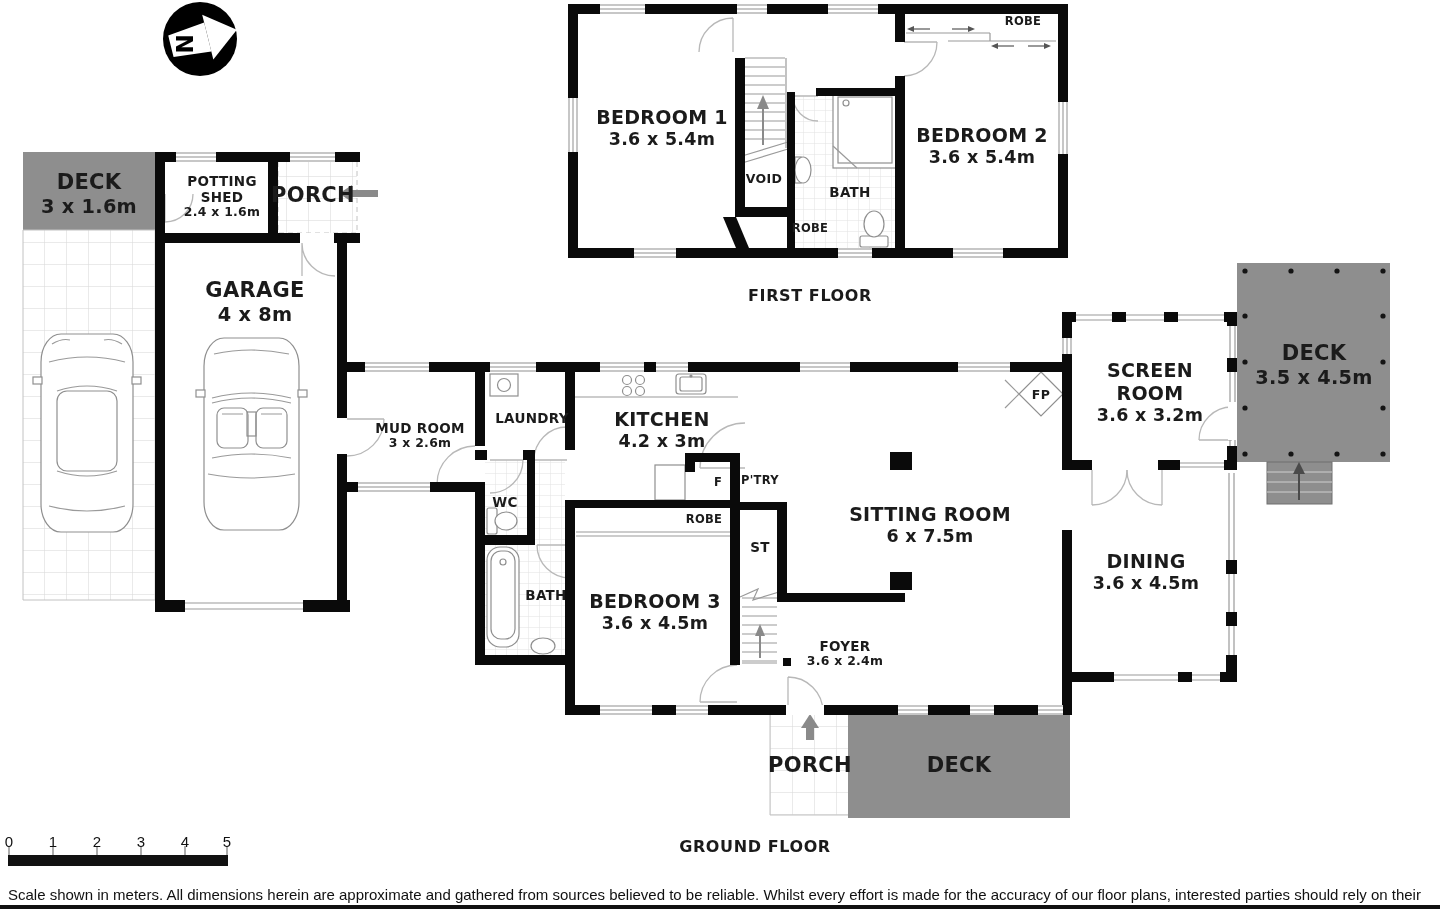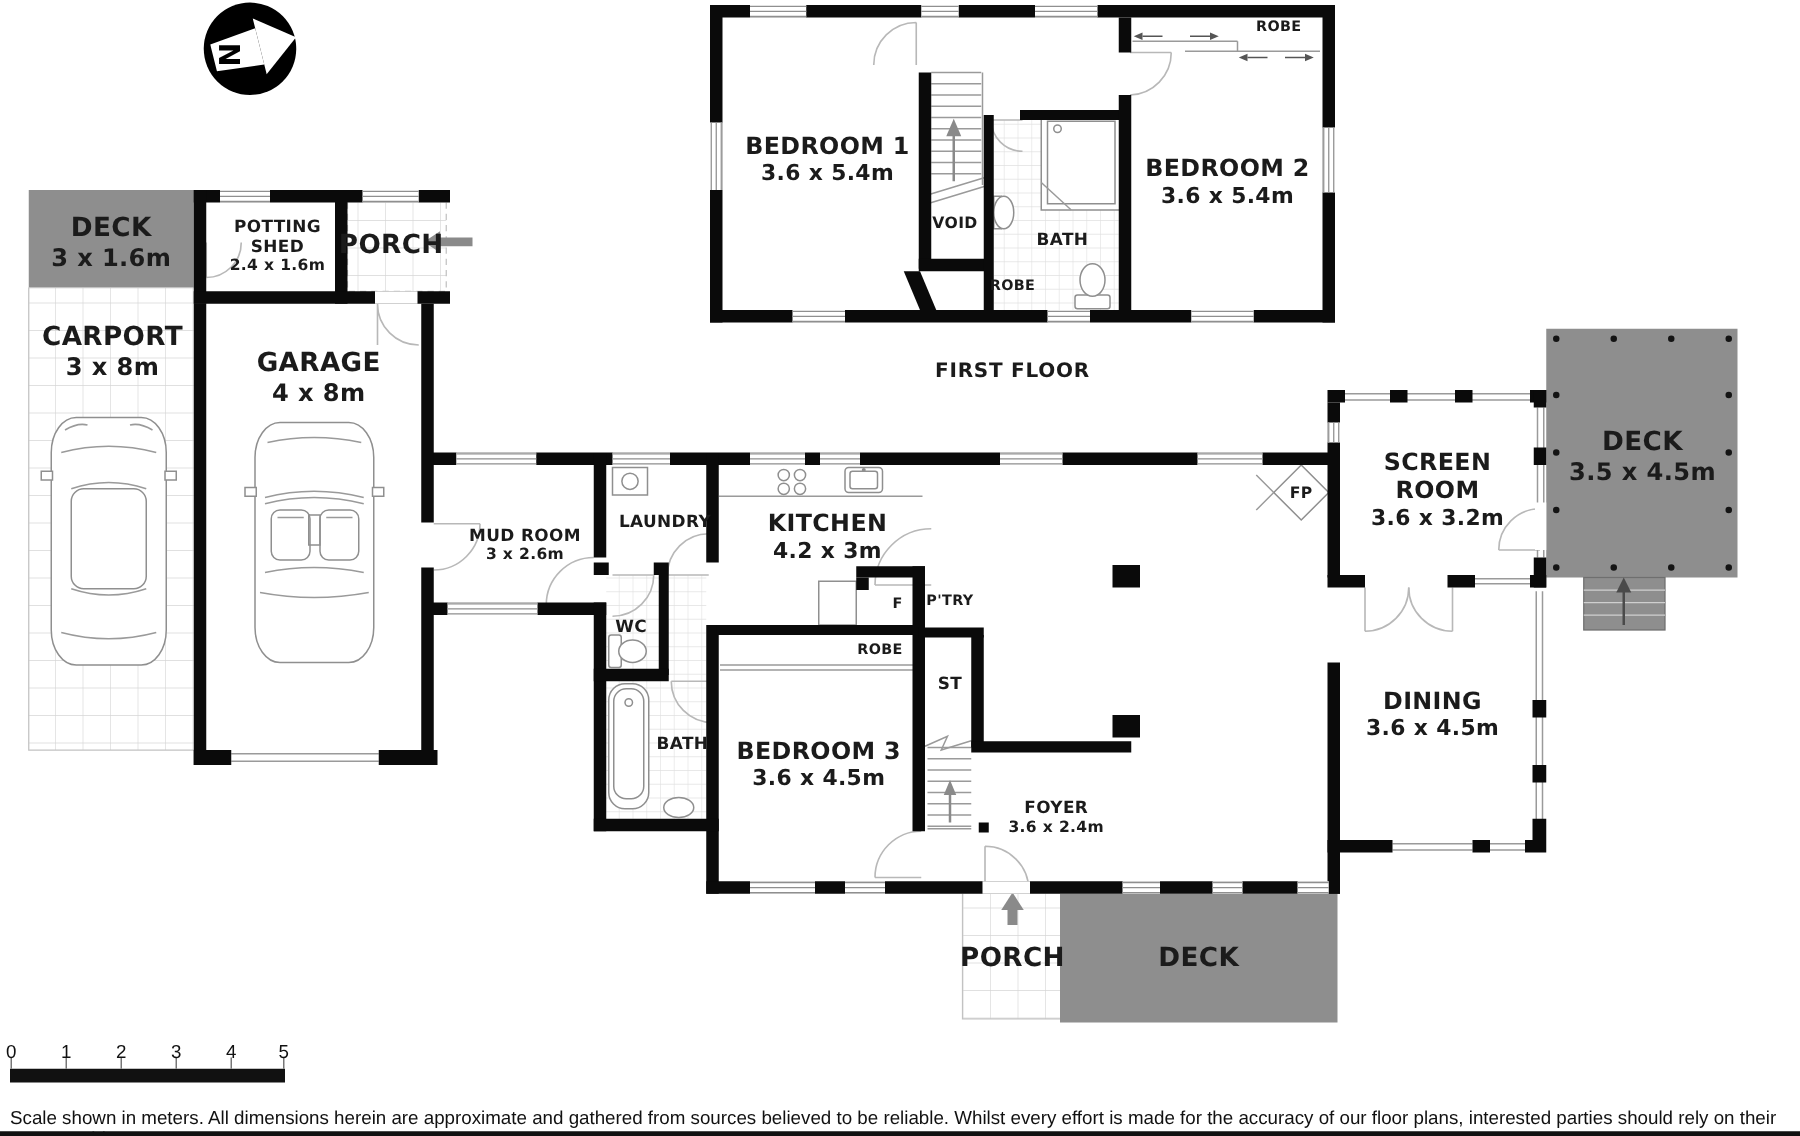--- a/index.html
+++ b/index.html
@@ -389,24 +389,20 @@
       <span class="nm">DECK</span>
       <span class="dm">3 x 1.6m</span>
     </div>
 <div class="lbl md wrap" style="left:222px;top:197px;width:100px;">
       <span class="nm">POTTING SHED</span>
       <span class="dm">2.4 x 1.6m</span>
     </div>
 <div class="lbl xl" style="left:313px;top:196px;">
       <span class="nm">PORCH</span>
     </div>
-<div class="lbl xl" style="left:90px;top:281px;">
-      <span class="nm">CARPORT</span>
-      <span class="dm">3 x 8m</span>
-    </div>
 <div class="lbl xl" style="left:255px;top:284px;margin-top:18px;">
       <span class="nm">GARAGE</span>
       <span class="dm">4 x 8m</span>
     </div>
 <div class="lbl md" style="left:420px;top:436px;">
       <span class="nm">MUD ROOM</span>
       <span class="dm">3 x 2.6m</span>
     </div>
 <div class="lbl md" style="left:532px;top:418px;">
       <span class="nm">LAUNDRY</span>
@@ -430,20 +426,24 @@
 <div class="lbl md" style="left:546px;top:595px;">
       <span class="nm">BATH</span>
     </div>
 <div class="lbl lg" style="left:655px;top:612px;">
       <span class="nm">BEDROOM 3</span>
       <span class="dm">3.6 x 4.5m</span>
     </div>
 <div class="lbl md" style="left:760px;top:547px;">
       <span class="nm">ST</span>
     </div>
+<div class="lbl lg" style="left:930px;top:525px;">
+      <span class="nm">SITTING ROOM</span>
+      <span class="dm">6 x 7.5m</span>
+    </div>
 <div class="lbl md" style="left:845px;top:654px;">
       <span class="nm">FOYER</span>
       <span class="dm">3.6 x 2.4m</span>
     </div>
 <div class="lbl sm" style="left:1041px;top:394px;">
       <span class="nm">FP</span>
     </div>
 <div class="lbl lg wrap" style="left:1150px;top:392px;width:110px;">
       <span class="nm">SCREEN ROOM</span>
       <span class="dm">3.6 x 3.2m</span>
@@ -454,20 +454,23 @@
     </div>
 <div class="lbl xl" style="left:1314px;top:365px;">
       <span class="nm">DECK</span>
       <span class="dm">3.5 x 4.5m</span>
     </div>
 <div class="lbl xl" style="left:810px;top:766px;">
       <span class="nm">PORCH</span>
     </div>
 <div class="lbl xl" style="left:959px;top:766px;">
       <span class="nm">DECK</span>
+    </div>
+<div class="lbl title" style="left:755px;top:847px;">
+      <span class="nm">GROUND FLOOR</span>
     </div>
 
 <span class="tick-num" style="left:9px;top:833px;">0</span>
 <span class="tick-num" style="left:53px;top:833px;">1</span>
 <span class="tick-num" style="left:97px;top:833px;">2</span>
 <span class="tick-num" style="left:141px;top:833px;">3</span>
 <span class="tick-num" style="left:185px;top:833px;">4</span>
 <span class="tick-num" style="left:227px;top:833px;">5</span>
 
 <div id="disclaimer">Scale shown in meters. All dimensions herein are approximate and gathered from sources believed to be  reliable. Whilst every effort is made for the accuracy of our floor plans, interested parties should rely on their own enquiries.</div>

